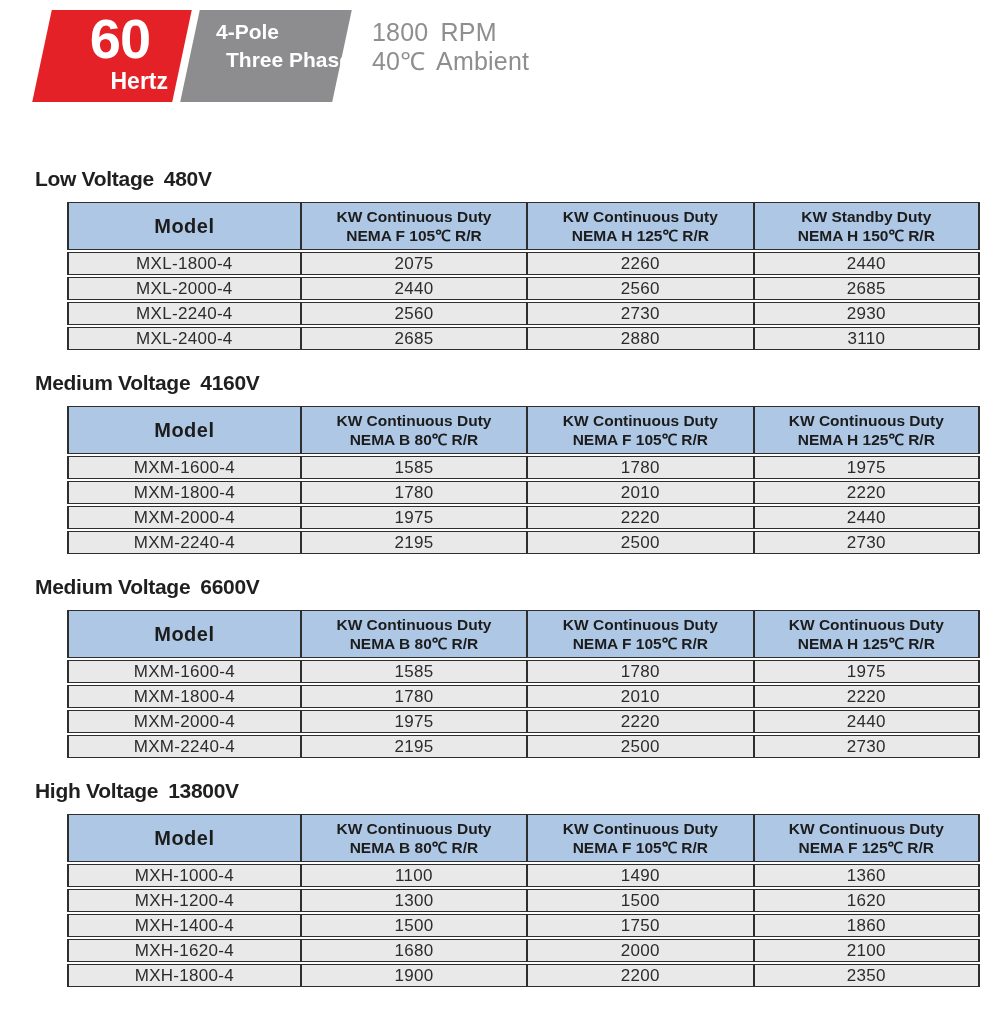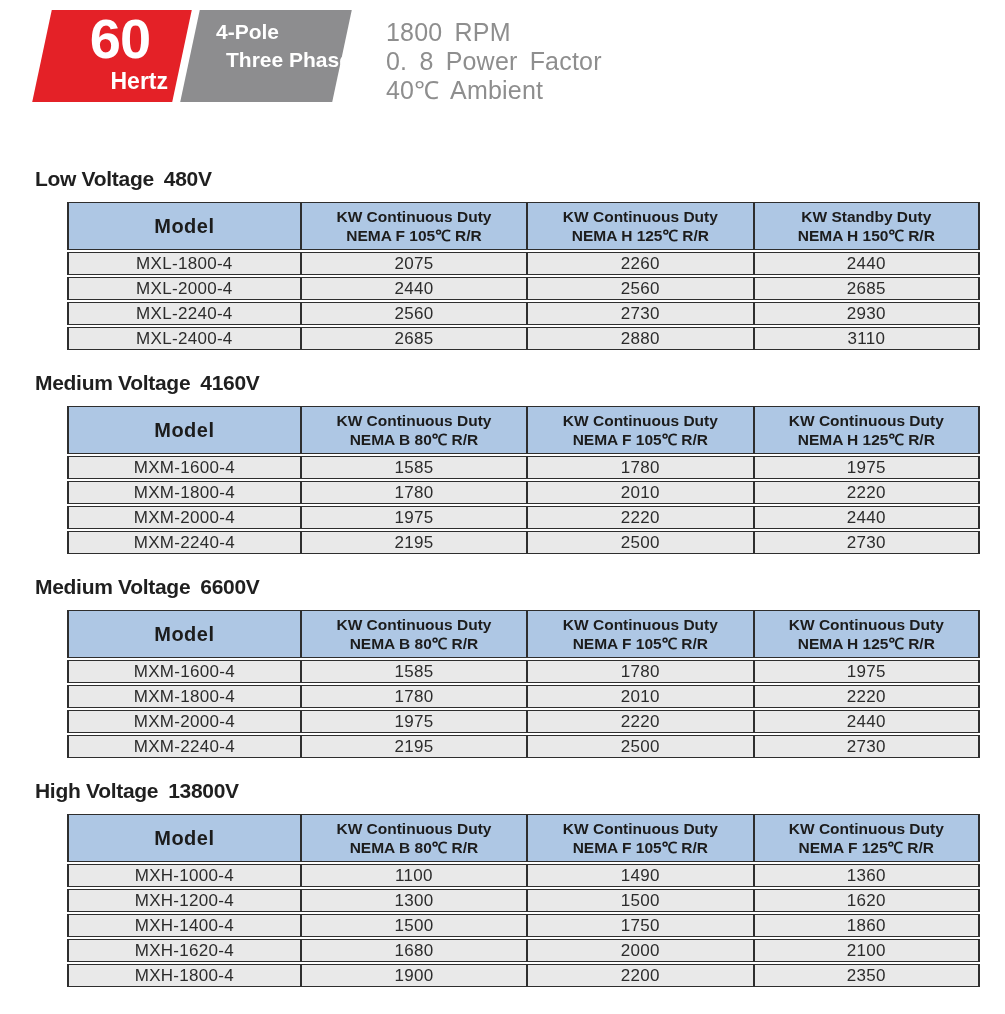--- a/index.html
+++ b/index.html
@@ -39,21 +39,21 @@
   }
   .pole-label{
     position:absolute;left:216px;top:20px;color:#fff;
     font-size:21px;font-weight:bold;
   }
   .phase-label{
     position:absolute;left:226px;top:48px;color:#fff;
     font-size:21px;font-weight:bold;
   }
   .specs{
-    position:absolute;left:386px;top:18px;
+    position:absolute;left:372px;top:18px;
     color:var(--spec-text);font-size:25px;line-height:29px;
     word-spacing:5px;letter-spacing:0.2px;
   }
   
   .sections{padding-left:35px;padding-right:25px;}
   .voltage-section{margin-top:18px;}
   .voltage-section:first-child{margin-top:64px;}
   .section-title{
     font-size:21px;font-weight:bold;color:var(--heading-text);
     letter-spacing:-0.3px;margin-bottom:9px;line-height:25px;
@@ -87,21 +87,20 @@
 
 <header class="hero">
   <div class="badge-red-shape"></div>
   <div class="badge-gray-shape"></div>
   <div class="hertz-value">60</div>
   <div class="hertz-label">Hertz</div>
   <div class="pole-label">4-Pole</div>
   <div class="phase-label">Three Phase</div>
   <div class="specs">
     <div>1800 RPM</div>
-    <div>0. 8 Power Factor</div>
     <div>40℃ Ambient</div>
   </div>
 </header>
 
 <main class="sections">
   <section class="voltage-section">
     <h2 class="section-title">
       <span class="t-label">Low Voltage</span><span class="t-volt">480V</span>
     </h2>
     <table class="spec-table">

